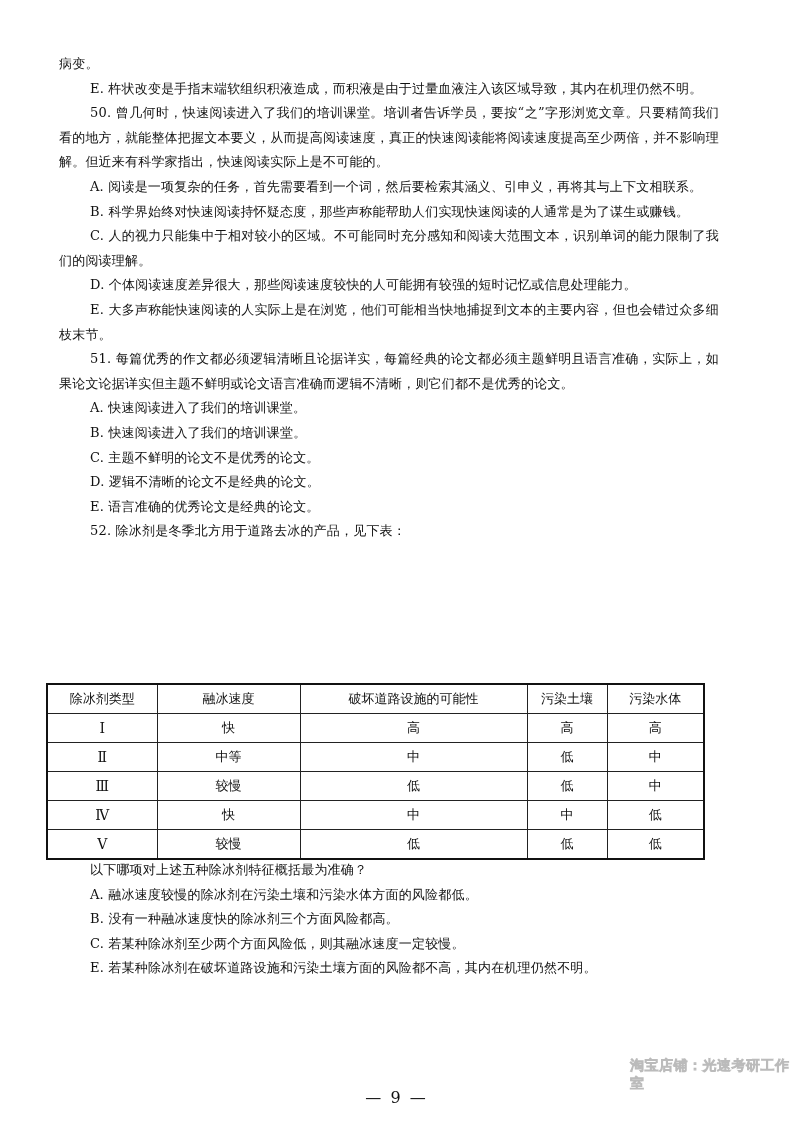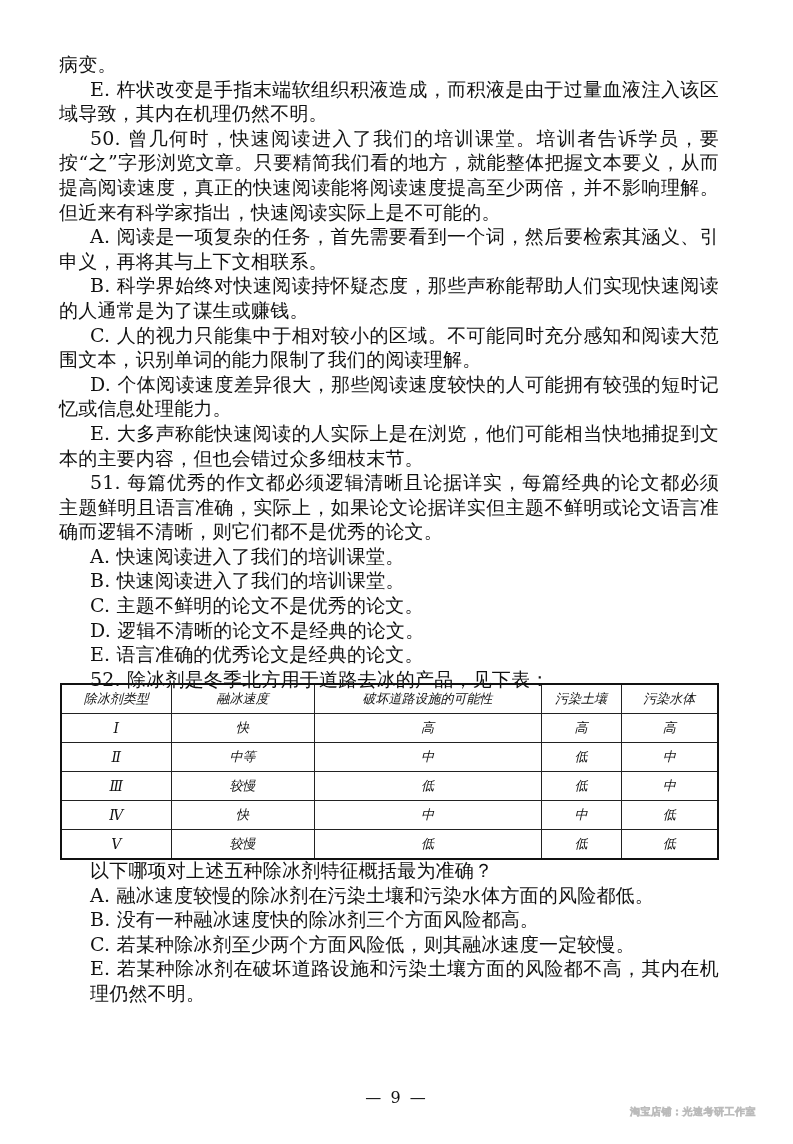--- a/index.html
+++ b/index.html
@@ -3,43 +3,42 @@
 <meta charset="utf-8">
 <style>
   html, body { margin: 0; padding: 0; background: #ffffff; }
   body {
     width: 793px; height: 1144px; position: relative; overflow: hidden;
     font-family: "DejaVu Serif", "Liberation Serif", serif;
     color: #111;
   }
   .page { position: absolute; left: 59px; top: 52px; width: 660px; }
   .p {
-    font-size: 19px; line-height: 24.6px; margin: 0;
+    font-size: 13px; line-height: 24.6px; margin: 0;
     text-align: justify; letter-spacing: 0.2px;
   }
   .ind { text-indent: 31px; }
   .opt { padding-left: 31px; }
   table.deice {
-    position: absolute; left: 60px; top: 683px; width: 657px;
+    position: absolute; left: 46px; top: 683px; width: 657px;
     border-collapse: collapse; table-layout: fixed;
     font-size: 13px;
-    font-style: italic;
   }
   table.deice th, table.deice td {
     border: 1px solid #222; height: 28px; text-align: center;
     font-weight: normal; padding: 0; vertical-align: middle;
   }
   table.deice { border: 2px solid #111; }
   .c1 { width: 110px; } .c2 { width: 143px; } .c3 { width: 227px; } .c4 { width: 80px; } .c5 { width: 97px; }
   .roman { font-family: "DejaVu Serif", serif; font-size: 14px; }
   .after { position: absolute; left: 59px; top: 858px; width: 660px; }
   .pagenum { position: absolute; top: 1088px; left: 0; width: 793px; text-align: center; font-size: 16px; letter-spacing: 2px; }
   .watermark {
-    position: absolute; left: 630px; top: 1057px; font-size: 10px; color: #fff;
-    -webkit-text-stroke: 0.6px #bbb; font-family: Liberation Mono, monospace; font-weight: bold; letter-spacing: 0.5px; margin-top: 48px;
+    position: absolute; left: 630px; top: 1057px; font-size: 14px; color: #fff;
+    -webkit-text-stroke: 0.6px #bbb; font-family: Liberation Mono, monospace; font-weight: bold; letter-spacing: 0.5px;
   }
 </style>
 </head>
 <body>
 
 <div class="page">
   <p class="p">病变。</p>
   <p class="p ind">E. 杵状改变是手指末端软组织积液造成，而积液是由于过量血液注入该区域导致，其内在机理仍然不明。</p>
 
   <p class="p ind">50. 曾几何时，快速阅读进入了我们的培训课堂。培训者告诉学员，要按“之”字形浏览文章。只要精简我们看的地方，就能整体把握文本要义，从而提高阅读速度，真正的快速阅读能将阅读速度提高至少两倍，并不影响理解。但近来有科学家指出，快速阅读实际上是不可能的。</p>

